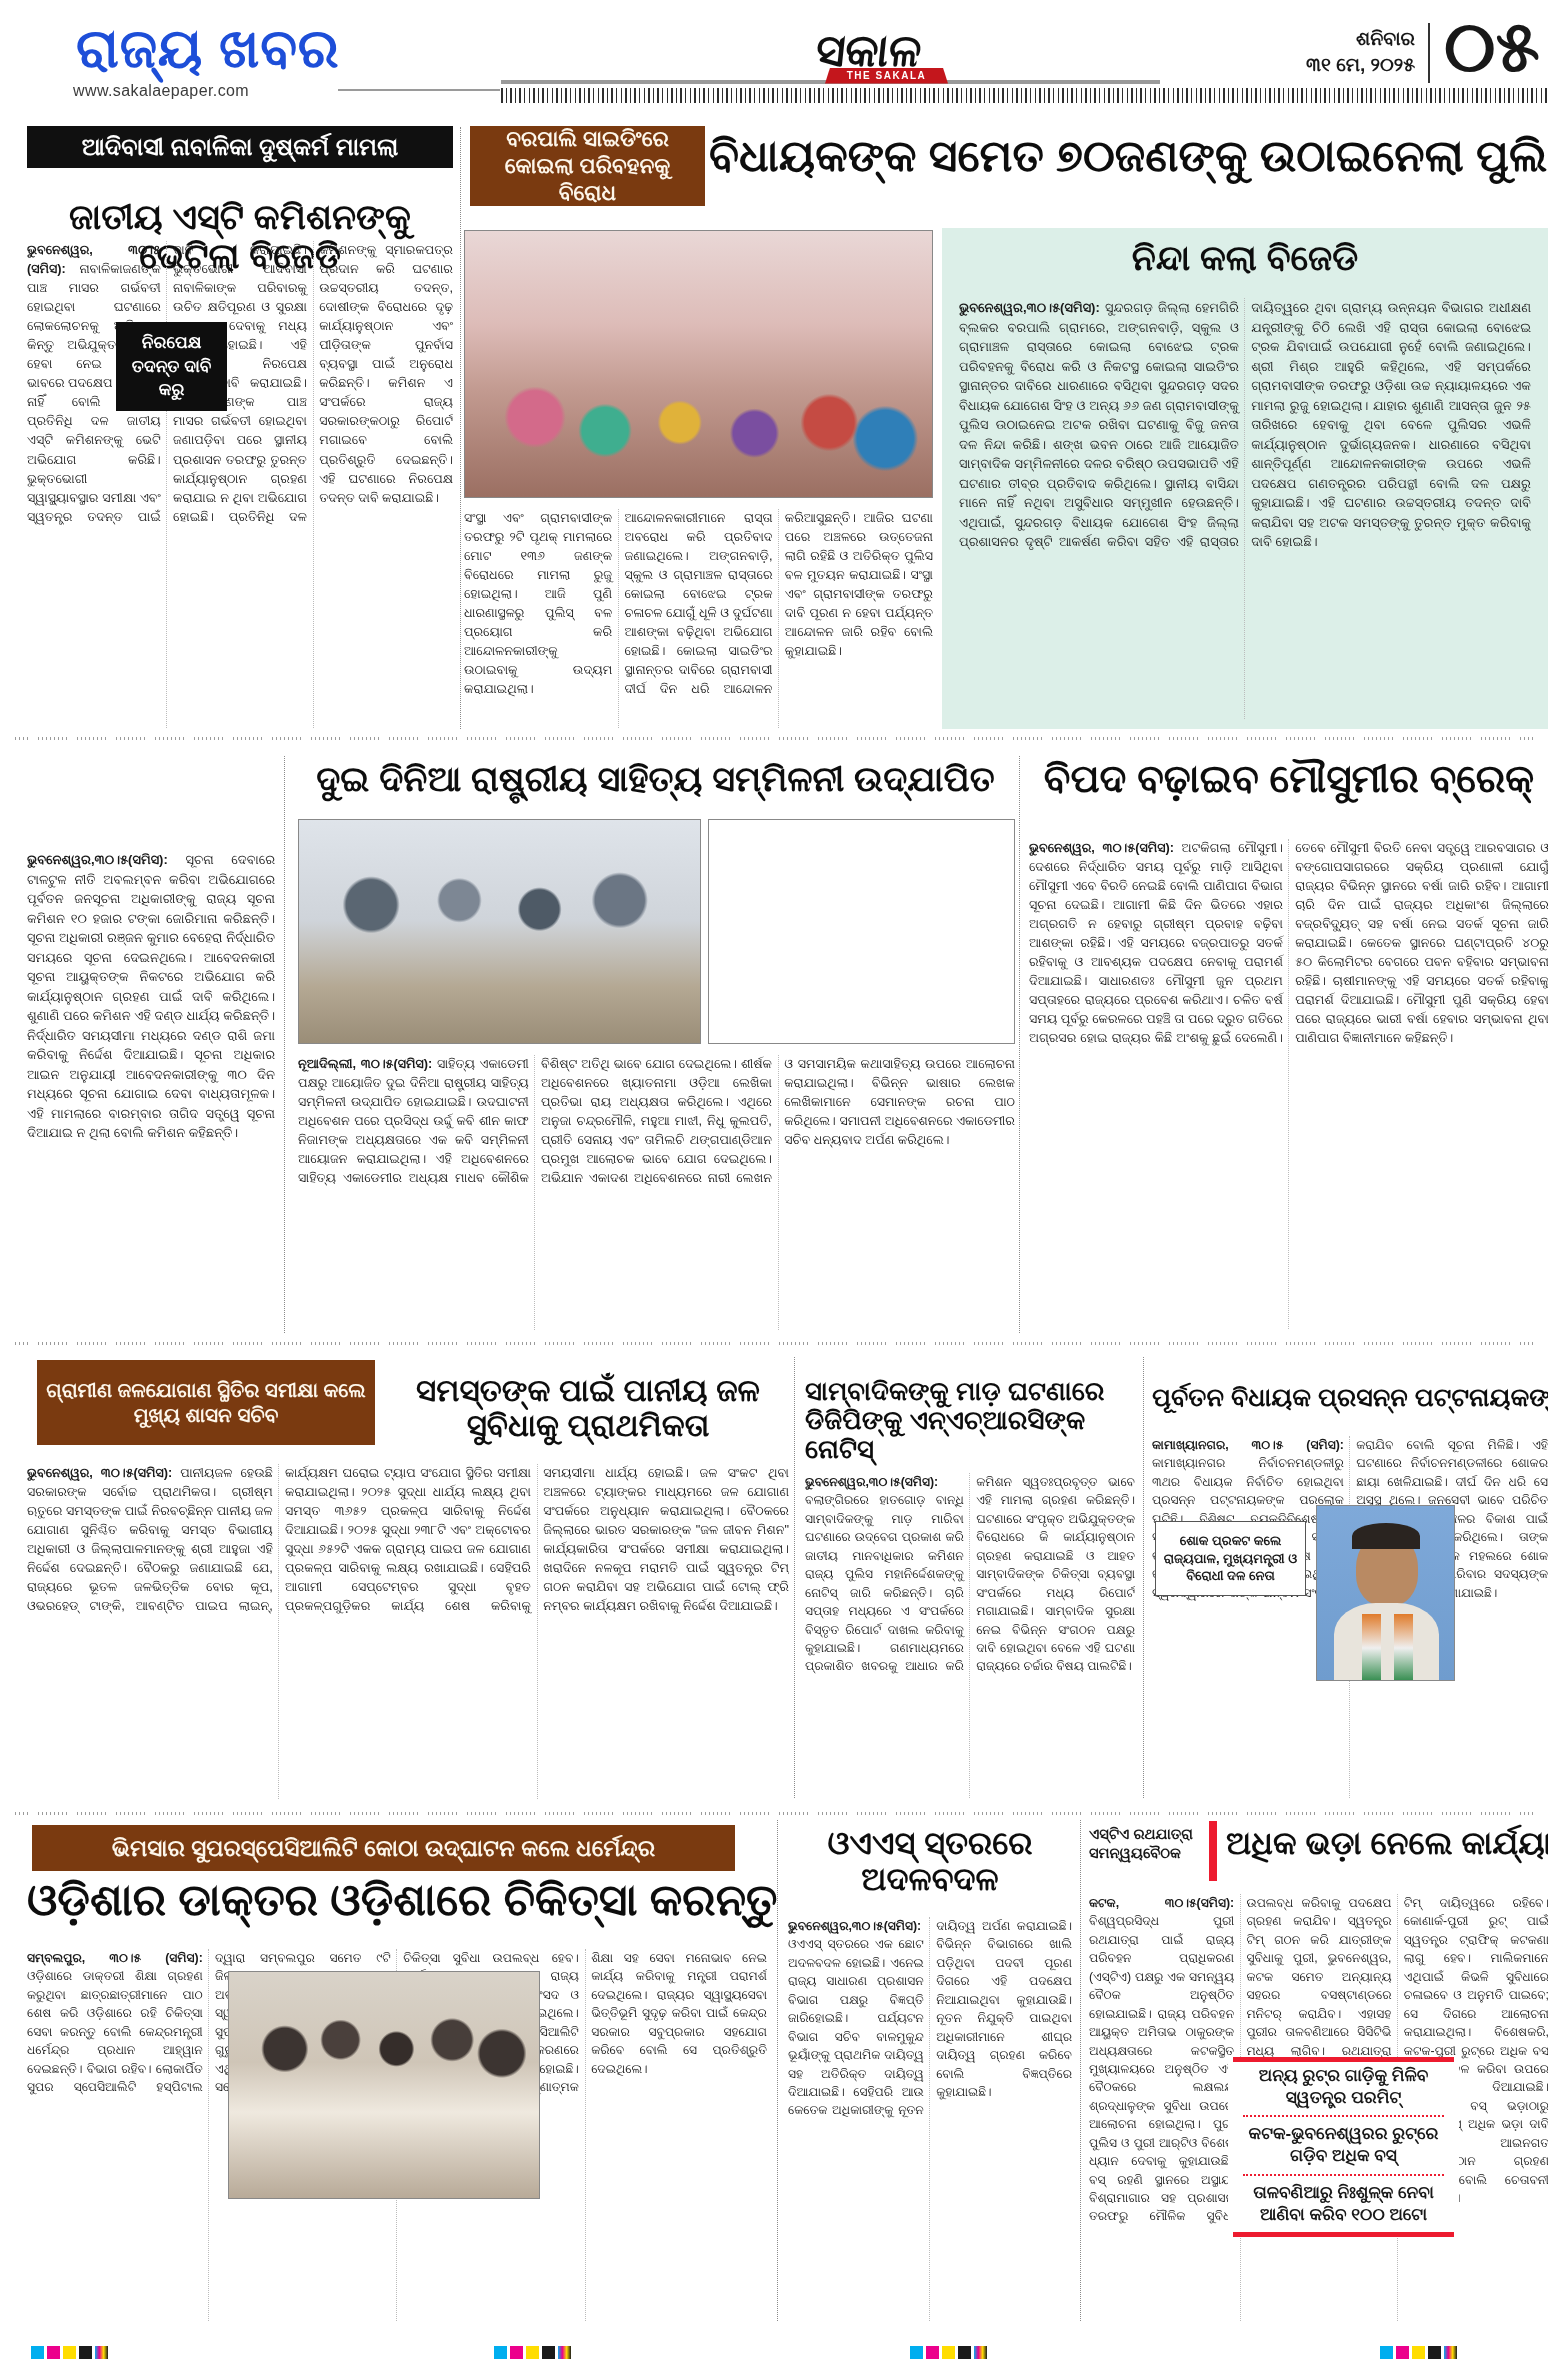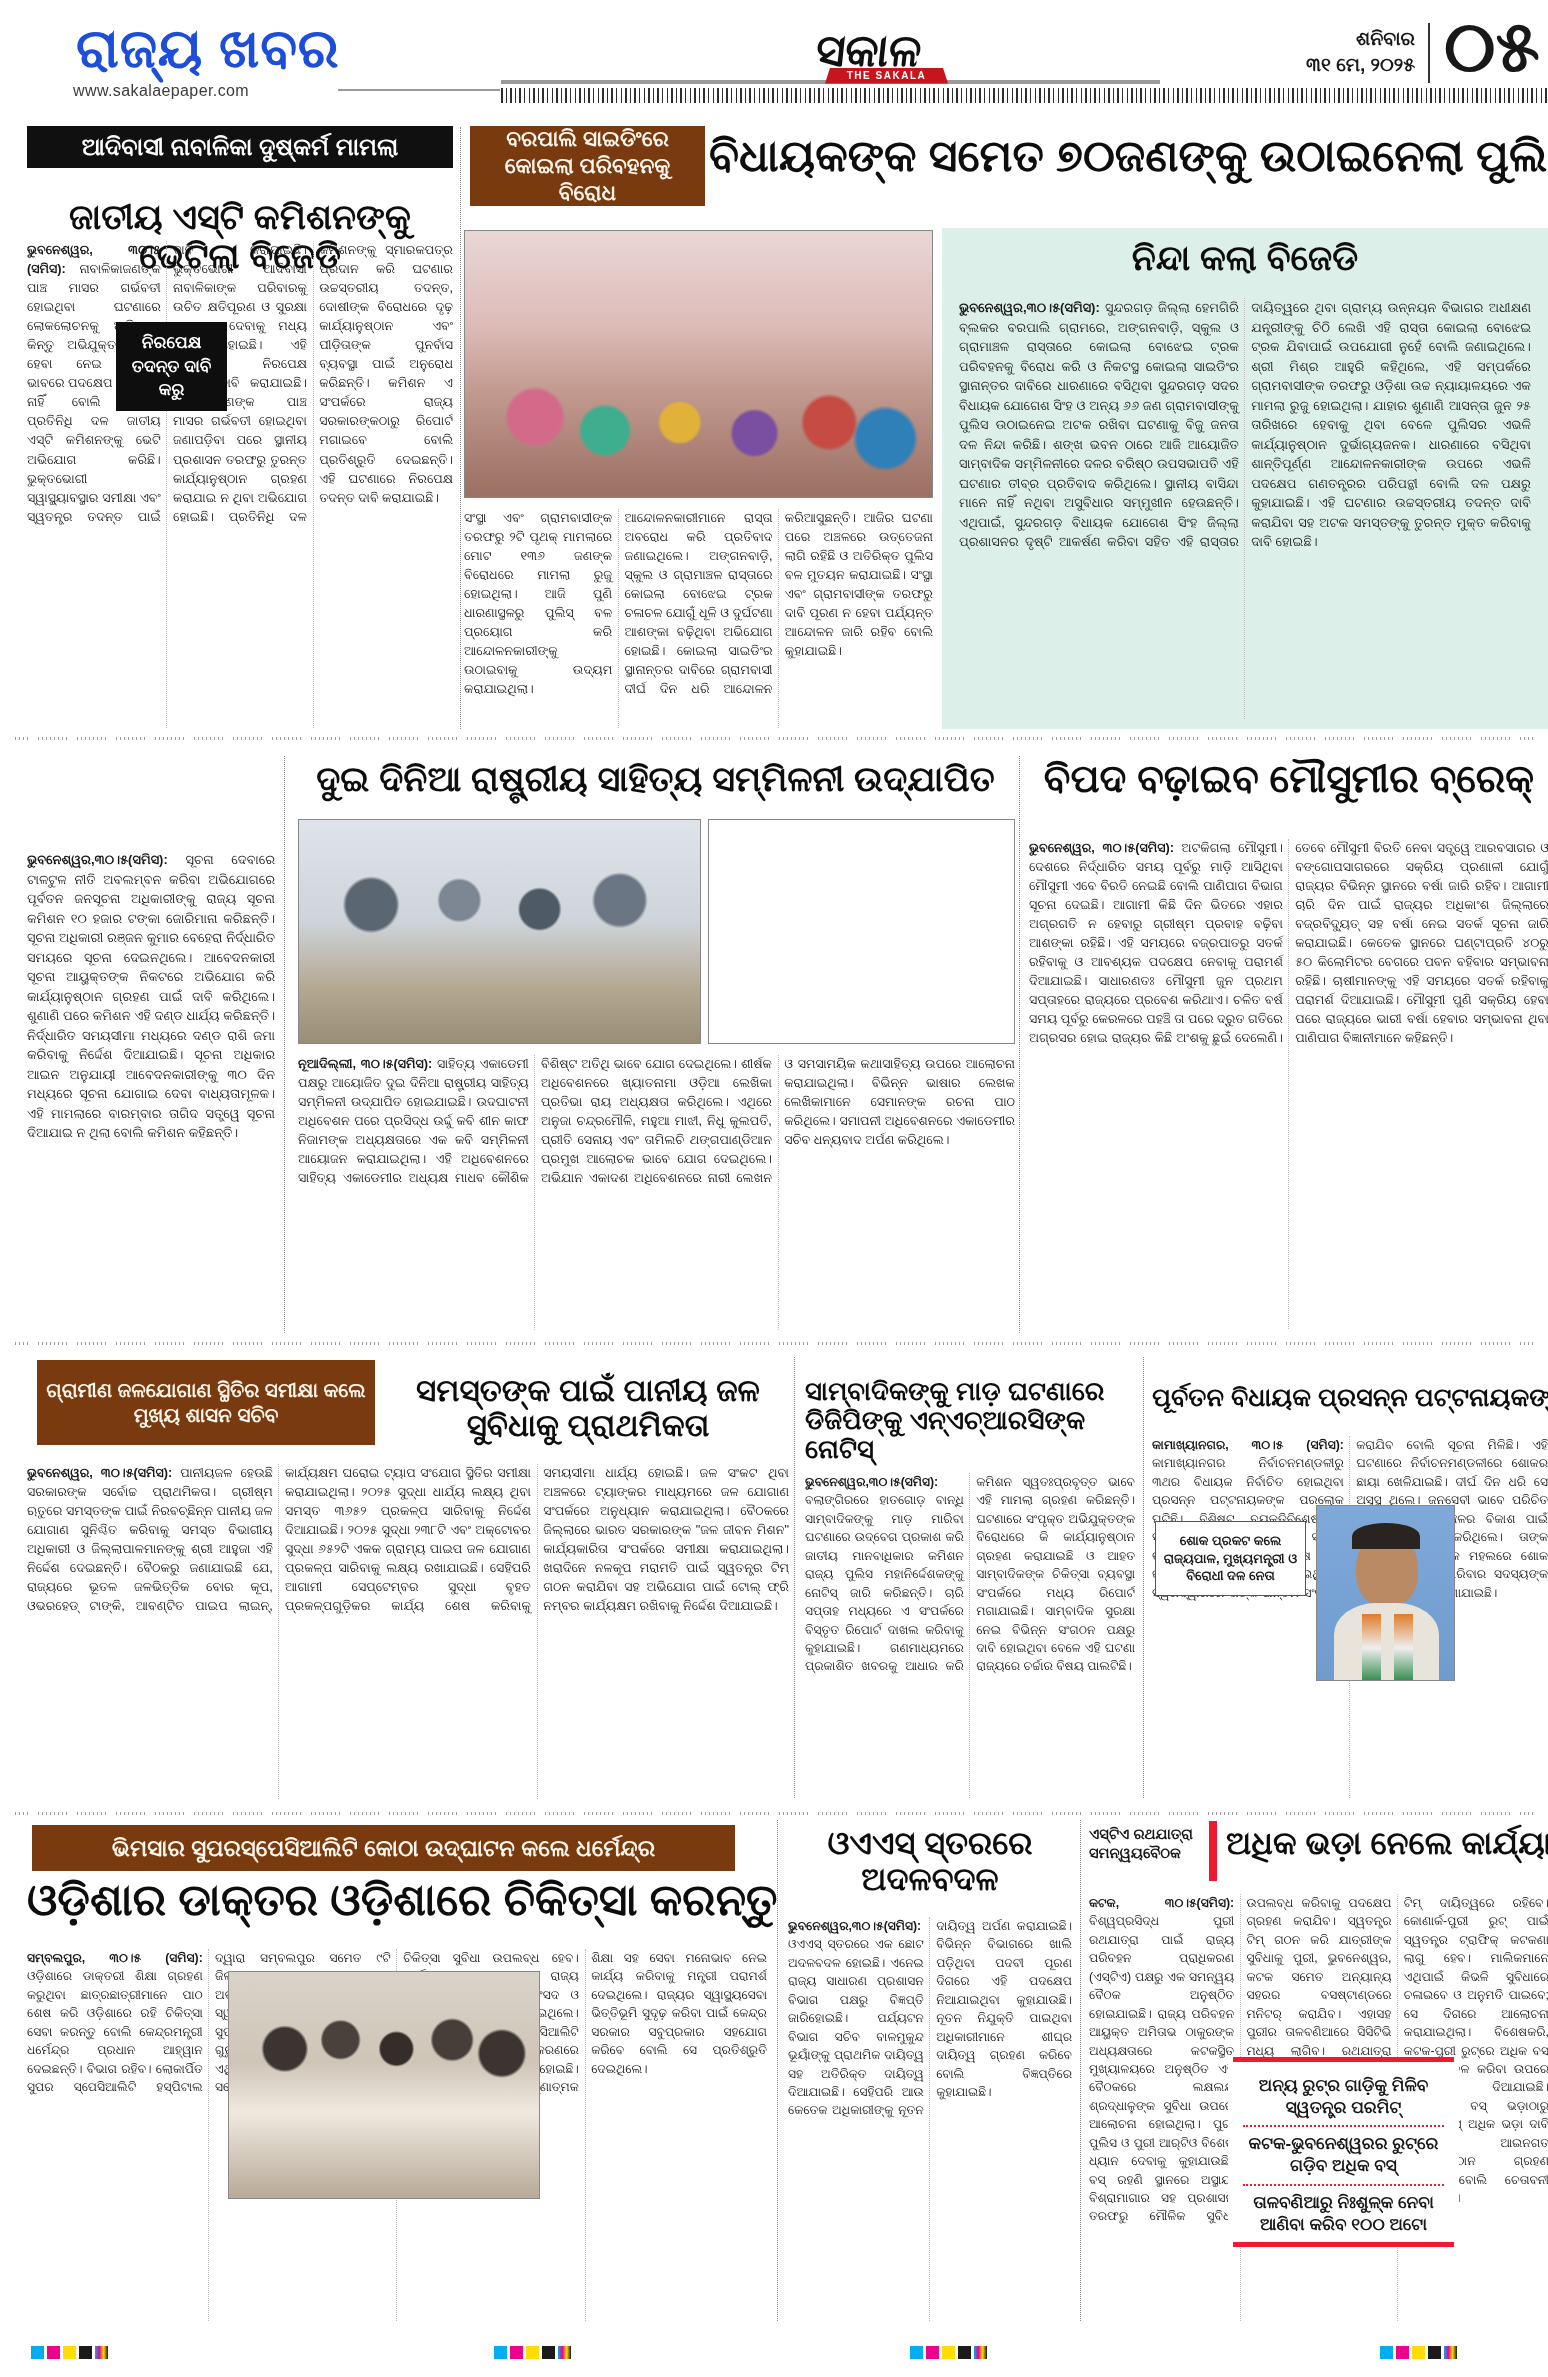--- a/index.html
+++ b/index.html
@@ -187,21 +187,21 @@
 
   <div class="abs" style="left:1089px;top:1825px;width:116px;font-size:14.7px;font-weight:700;line-height:1.3;">ଏସ୍‌ଟିଏ ରଥଯାତ୍ରା ସମନ୍ୱୟବୈଠକ</div>
   <div class="abs redbar" style="left:1209px;top:1821px;height:60px;"></div>
   <div class="abs headline" style="left:1226px;top:1826px;width:322px;font-size:32px;white-space:nowrap;">ଅଧିକ ଭଡ଼ା ନେଲେ କାର୍ଯ୍ୟାନୁଷ୍ଠାନ</div>
   <div class="abs body-cols cols3" style="left:1089px;top:1894px;width:460px;height:427px;font-size:12.3px;">
     <p><span class="dl">କଟକ, ୩୦।୫(ସମିସ):</span>
        <span>ବିଶ୍ୱପ୍ରସିଦ୍ଧ ପୁରୀ ରଥଯାତ୍ରା ପାଇଁ ରାଜ୍ୟ ପରିବହନ ପ୍ରାଧିକରଣ (ଏସ୍‌ଟିଏ) ପକ୍ଷରୁ ଏକ ସମନ୍ୱୟ ବୈଠକ ଅନୁଷ୍ଠିତ ହୋଇଯାଇଛି। ରାଜ୍ୟ ପରିବହନ ଆୟୁକ୍ତ ଅମିତାଭ ଠାକୁରଙ୍କ ଅଧ୍ୟକ୍ଷତାରେ କଟକସ୍ଥିତ ମୁଖ୍ୟାଳୟରେ ଅନୁଷ୍ଠିତ ଏହି ବୈଠକରେ ଲକ୍ଷଲକ୍ଷ ଶ୍ରଦ୍ଧାଳୁଙ୍କ ସୁବିଧା ଉପରେ ଆଲୋଚନା ହୋଇଥିଲା। ପୁରୀ ପୁଲିସ ଓ ପୁରୀ ଆର୍‌ଟିଓ ବିଶେଷ ଧ୍ୟାନ ଦେବାକୁ କୁହାଯାଉଛି। ବସ୍ ରହଣି ସ୍ଥାନରେ ଅସ୍ଥାୟୀ ବିଶ୍ରାମାଗାର ସହ ପ୍ରଶାସନ ତରଫରୁ ମୌଳିକ ସୁବିଧା ଉପଲବ୍ଧ କରିବାକୁ ପଦକ୍ଷେପ ଗ୍ରହଣ କରାଯିବ। ସ୍ୱତନ୍ତ୍ର ଟିମ୍ ଗଠନ କରି ଯାତ୍ରୀଙ୍କ ସୁବିଧାକୁ ପୁରୀ, ଭୁବନେଶ୍ୱର, କଟକ ସମେତ ଅନ୍ୟାନ୍ୟ ସହରର ବସଷ୍ଟାଣ୍ଡରେ ମନିଟର୍ କରାଯିବ। ଏହାସହ ପୁରୀର ତାଳବଣିଆରେ ସିସିଟିଭି ମଧ୍ୟ ଲାଗିବ। ରଥଯାତ୍ରା ସମୟରେ ପୁରୀରେ ଆରଟିଓଙ୍କ ପକ୍ଷରୁ ୨୪ଘଣ୍ଟିଆ କଣ୍ଟ୍ରୋଲ ରୁମ୍ ଖୋଲାଯିବ। ଏହାସହ ଗାଡ଼ି ମରାମତି ନିମନ୍ତେ ବିଭିନ୍ନ କମ୍ପାନୀଙ୍କ ସହଯୋଗ, କ୍ରେନ୍ ଓ ଆମ୍ବୁଲାନ୍ସ ସୁବିଧା ମଧ୍ୟ କରାଯିବ। ଜାତୀୟ ରାଜପଥରେ ଗହଳି ଆଶଙ୍କା ଥିବା ସ୍ଥାନଗୁଡ଼ିକରେ ସ୍ୱତନ୍ତ୍ର ଟିମ୍ ଦାୟିତ୍ୱରେ ରହିବେ। କୋଣାର୍କ-ପୁରୀ ରୁଟ୍ ପାଇଁ ସ୍ୱତନ୍ତ୍ର ଟ୍ରାଫିକ୍ କଟକଣା ଲାଗୁ ହେବ। ମାଲିକମାନେ ଏଥିପାଇଁ କିଭଳି ସୁବିଧାରେ ଚଳାଇବେ ଓ ଅନୁମତି ପାଇବେ; ସେ ଦିଗରେ ଆଲୋଚନା କରାଯାଇଥିଲା। ବିଶେଷକରି, କଟକ-ପୁରୀ ରୁଟ୍‌ରେ ଅଧିକ ବସ୍ ପୁରୀ ଚଳାଚଳ କରିବା ଉପରେ ଗୁରୁତ୍ୱ ଦିଆଯାଇଛି। ନିର୍ଦ୍ଧାରିତ ବସ୍ ଭଡ଼ାଠାରୁ କୌଣସି ବସ୍ ଅଧିକ ଭଡ଼ା ଦାବି କଲେ ଆଇନଗତ କାର୍ଯ୍ୟାନୁଷ୍ଠାନ ଗ୍ରହଣ କରାଯିବ ବୋଲି ଚେତାବନୀ ଦିଆଯାଇଛି।</span></p>
   </div>
   <div class="abs notebox" style="left:1228px;top:2057px;width:231px;font-size:17px;line-height:1.3;padding:0 4.6px;box-sizing:border-box;">
     <div class="bar"></div>
-    <div style="padding-top:13px;">ଅନ୍ୟ ରୁଟ୍‌ର ଗାଡ଼ିକୁ ମିଳିବ ସ୍ୱତନ୍ତ୍ର ପରମିଟ୍</div>
+    <div style="padding-top:3px;">ଅନ୍ୟ ରୁଟ୍‌ର ଗାଡ଼ିକୁ ମିଳିବ ସ୍ୱତନ୍ତ୍ର ପରମିଟ୍</div>
     <div class="dot"></div>
     <div>କଟକ-ଭୁବନେଶ୍ୱରର ରୁଟ୍‌ରେ ଗଡ଼ିବ ଅଧିକ ବସ୍</div>
     <div class="dot"></div>
     <div>ତାଳବଣିଆରୁ ନିଃଶୁଳ୍କ ନେବା ଆଣିବା କରିବ ୧୦୦ ଅଟୋ</div>
     <div class="bar" style="margin-top:6.2px;"></div>
   </div>
 
   <div class="abs regrow" style="left:31px;top:2346px;">
     <span class="c-c"></span>
       <span class="c-m"></span>

